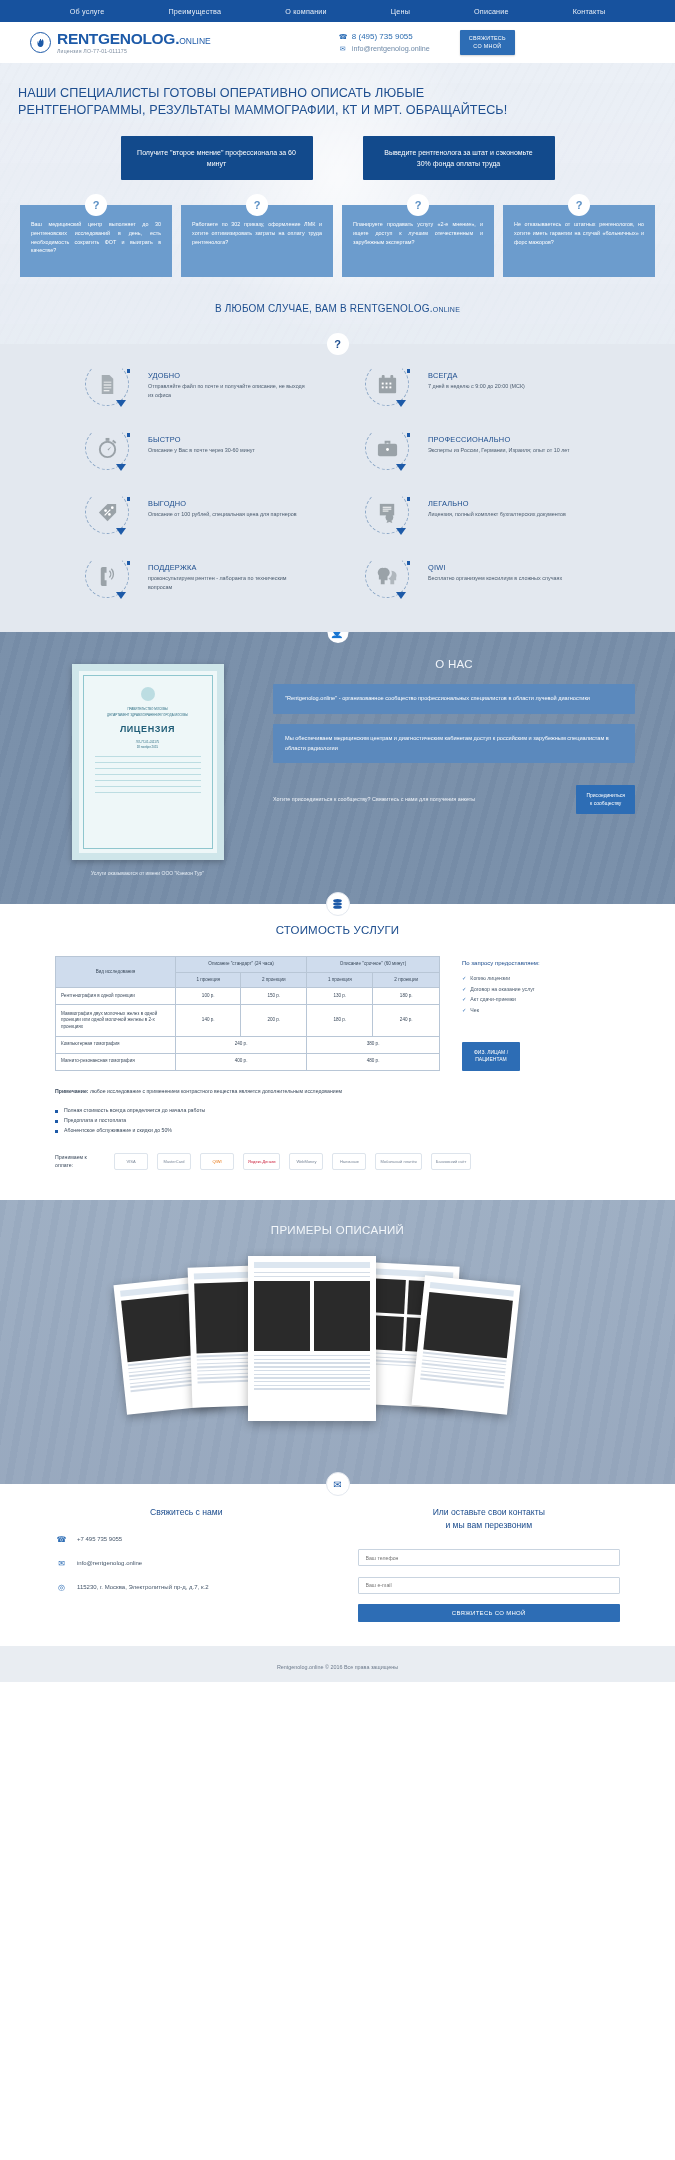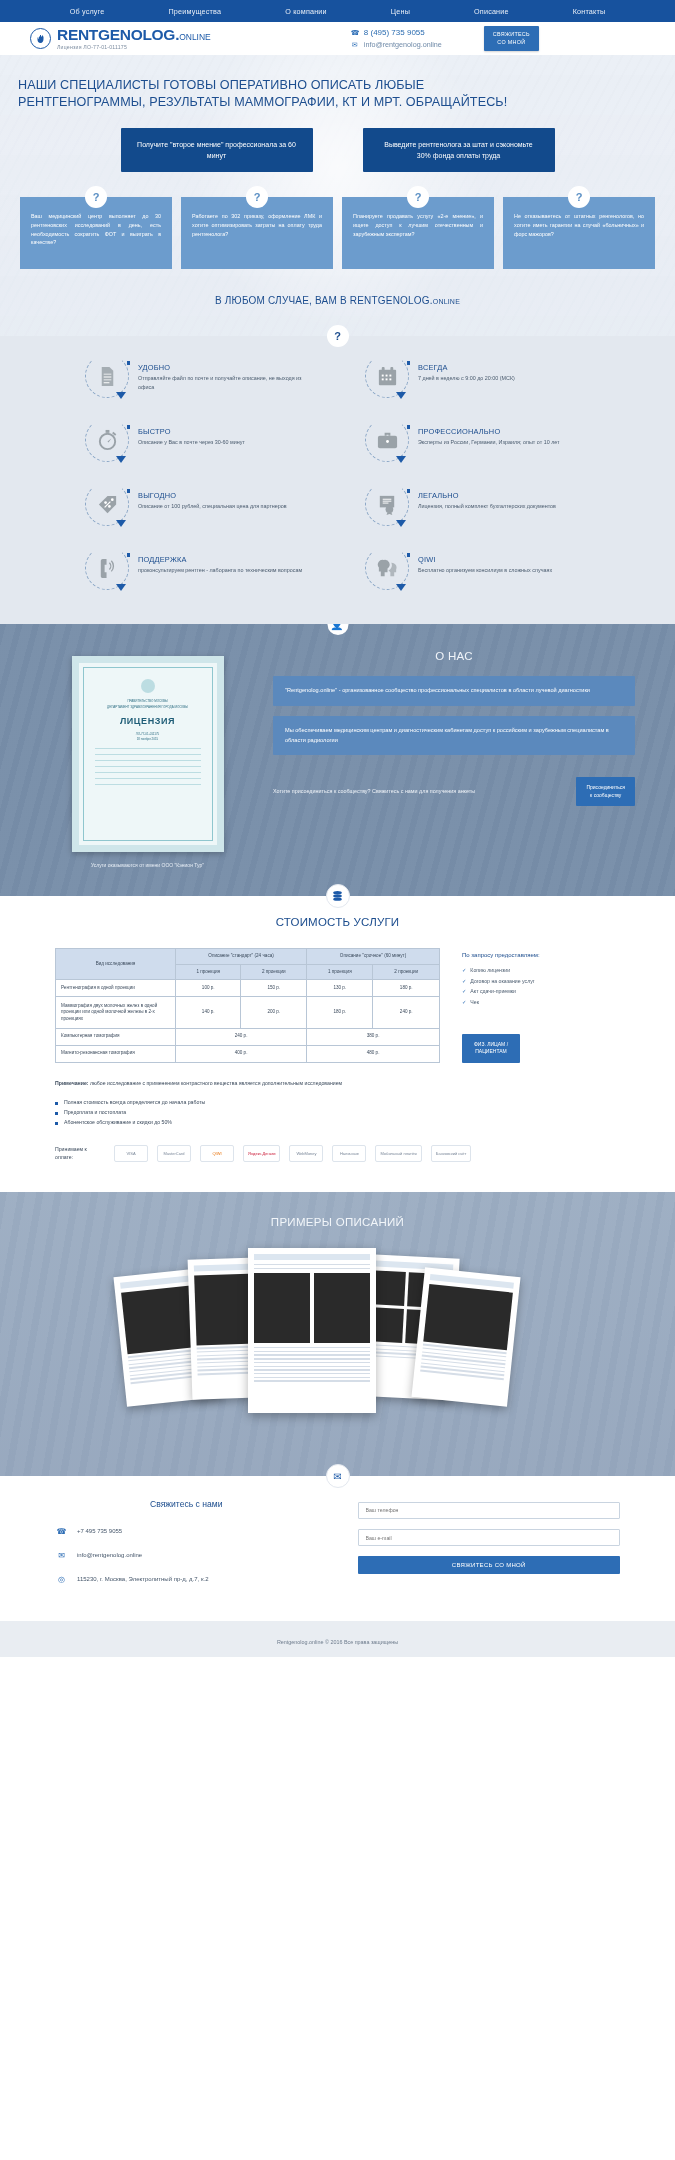--- a/index.html
+++ b/index.html
@@ -18,22 +18,22 @@
     display:flex; align-items:center; justify-content:center;
     gap:0px;
   }
   .topnav a {
     color:#e8eef7; font-size:7.2px; text-decoration:none;
     padding:0 32px; letter-spacing:.2px; white-space:nowrap;
   }
 
   
   .header {
-    height:33px; background:#fff; display:flex; align-items:center;
-    padding:0 30px; gap:12px;
+    height:41px; background:#fff; display:flex; align-items:center;
+    padding:0 30px; gap:0;
   }
   .logo-wrap { display:flex; align-items:center; gap:6px; }
   .logo-badge {
     width:21px; height:21px; border-radius:50%;
     border:1.4px solid #1d5aa8; display:flex; align-items:center;
     justify-content:center; color:#1d5aa8; font-size:12px;
   }
   .logo-text .brand {
     font-size:15.5px; color:#1d5aa8; letter-spacing:-.3px;
     line-height:1; font-weight:400;
@@ -109,21 +109,21 @@
     color:#1d4e8f; font-size:11px; font-weight:700;
   }
   .why h2 {
     text-align:center; color:#1b4c8d; font-size:11.5px;
     font-weight:400; letter-spacing:.2px; margin-bottom:26px;
   }
   .why-grid {
     width:505px; margin:0 auto; display:grid;
     grid-template-columns:1fr 1fr; row-gap:20px; column-gap:55px;
   }
-  .feat { display:flex; gap:6px; align-items:flex-start; position:relative; }
+  .feat { display:flex; gap:16px; align-items:flex-start; position:relative; }
   .feat-ico {
     width:44px; height:44px; flex:0 0 44px; position:relative;
     display:flex; align-items:center; justify-content:center;
   }
   .feat-ico .ring {
     position:absolute; inset:0; border-radius:50%;
     border:1px dashed #8aa6c6; border-top-color:transparent;
   }
   .feat-ico .sq {
     position:absolute; right:-1px; top:7px; width:3.4px; height:3.4px;
@@ -729,20 +729,24 @@
         <div class="ct-item">
           <span class="ic">✉</span>
           <span class="tx">info@rentgenolog.online</span>
         </div>
         <div class="ct-item">
           <span class="ic">◎</span>
           <span class="tx">115230, г. Москва, Электролитный пр-д, д.7, к.2</span>
         </div>
       </div>
       <div class="ct-col">
+        <h3>
+          <span>Или оставьте свои контакты</span><br>
+          <span>и мы вам перезвоним</span>
+        </h3>
         <input class="ct-input" type="text" placeholder="Ваш телефон" style="">
         <input class="ct-input" type="text" placeholder="Ваш e-mail" style="">
         <button class="ct-submit">СВЯЖИТЕСЬ СО МНОЙ</button>
       </div>
     </div>
   </section>
 
   <footer class="footer">
     <span>Rentgenolog.online © 2016 Все права защищены</span>
   </footer>

